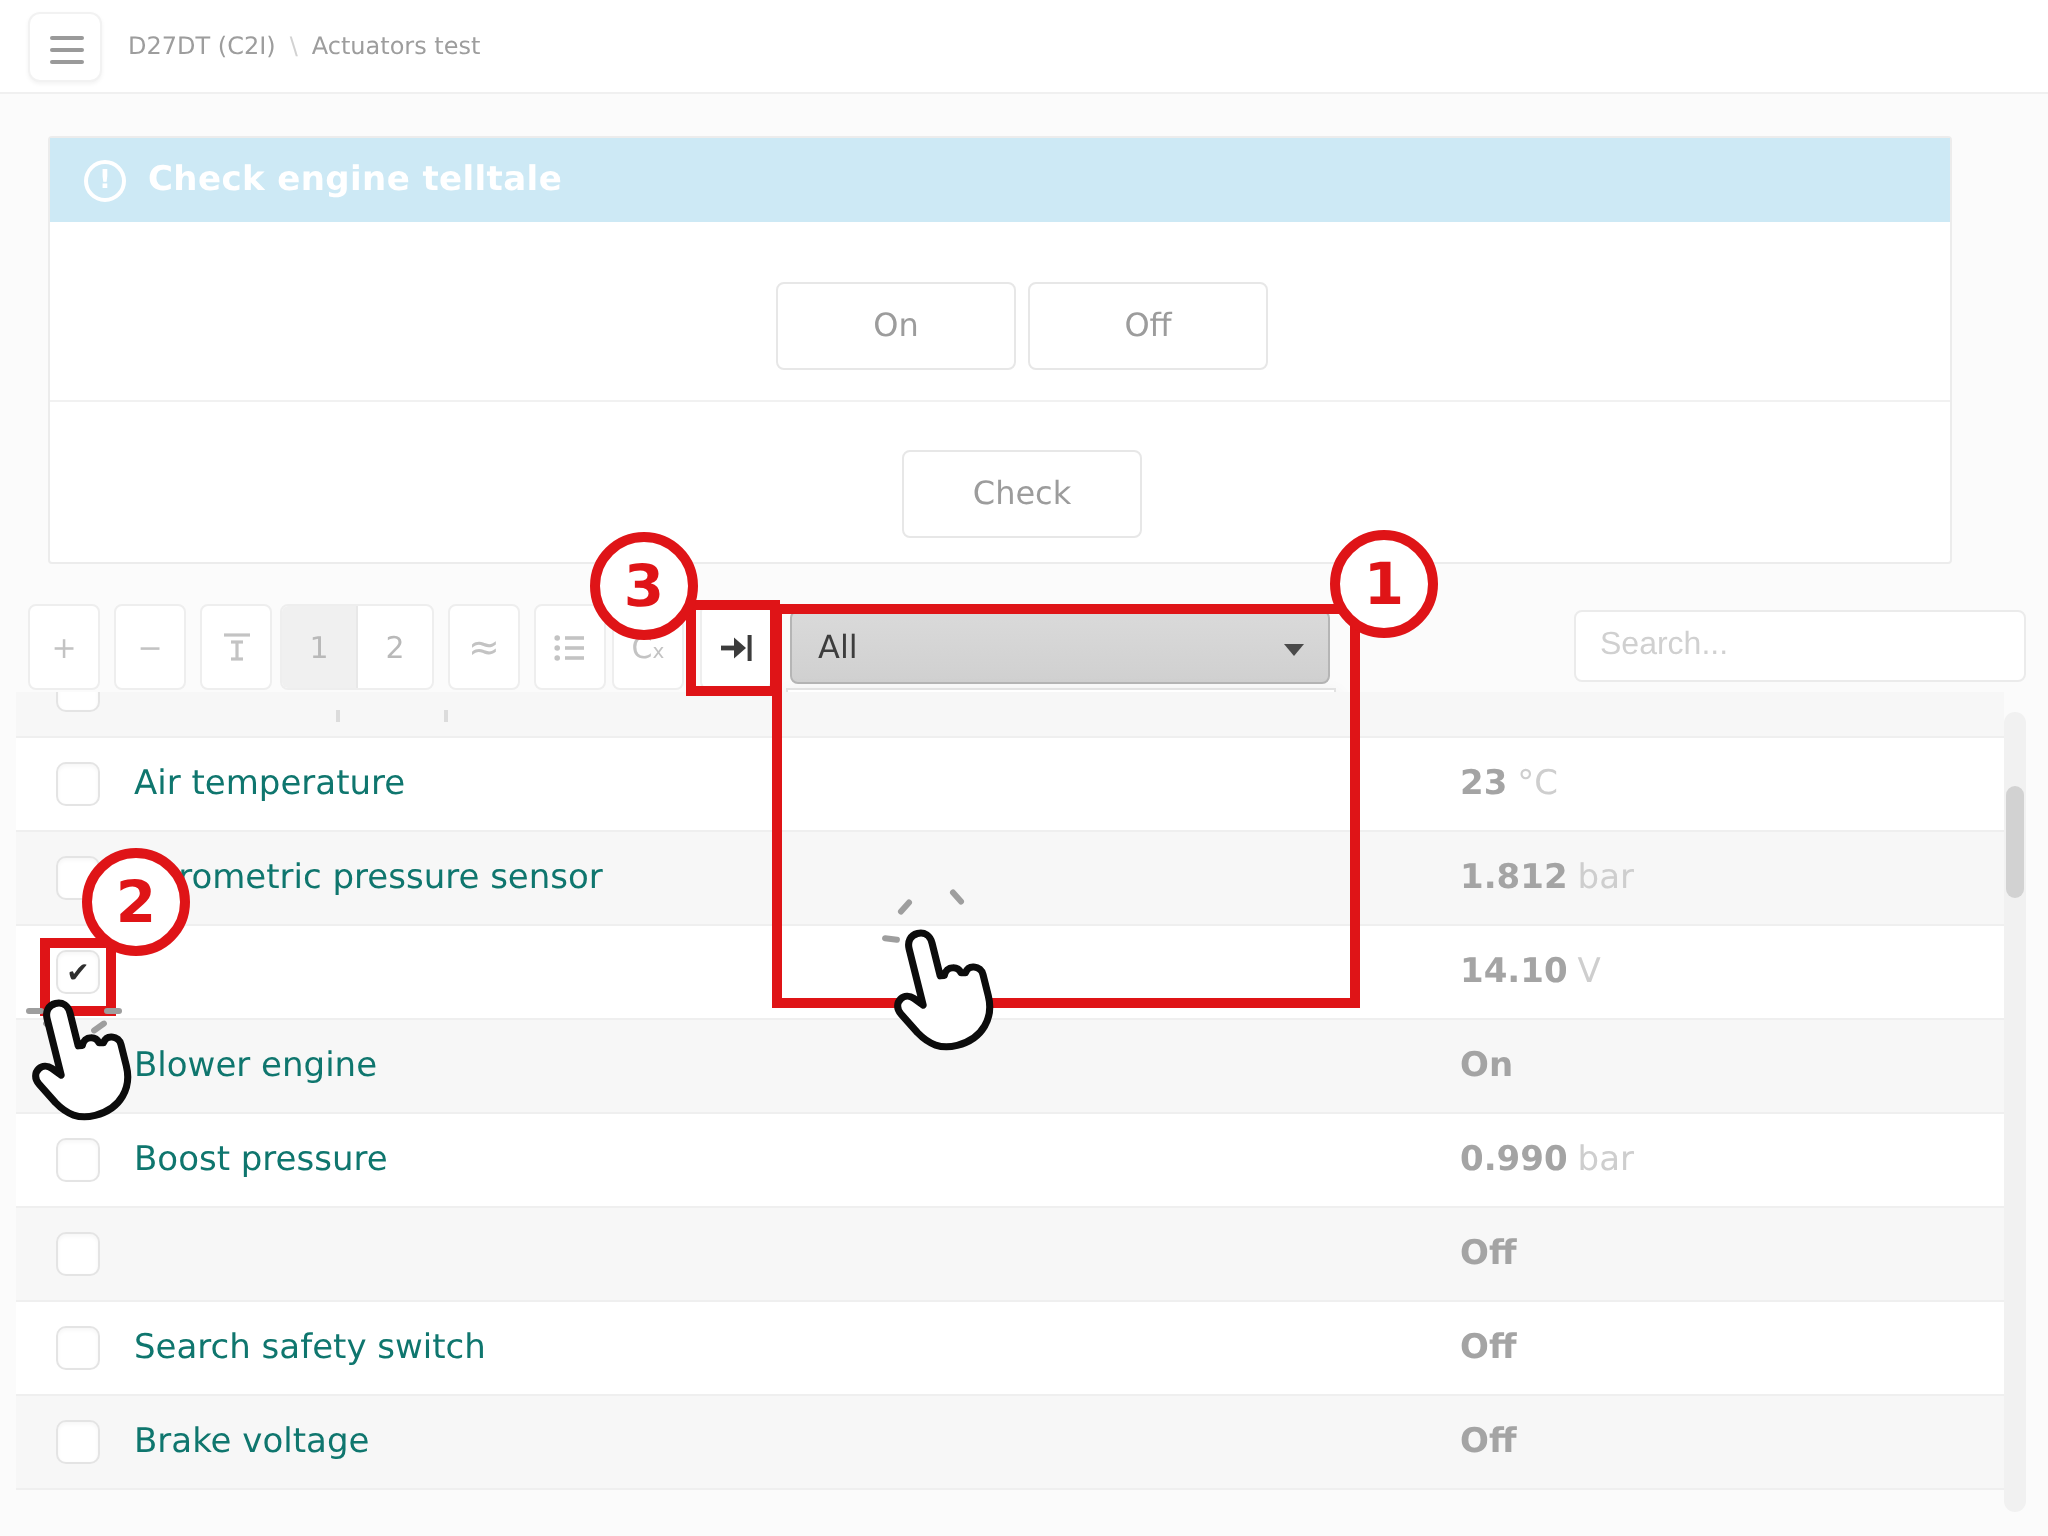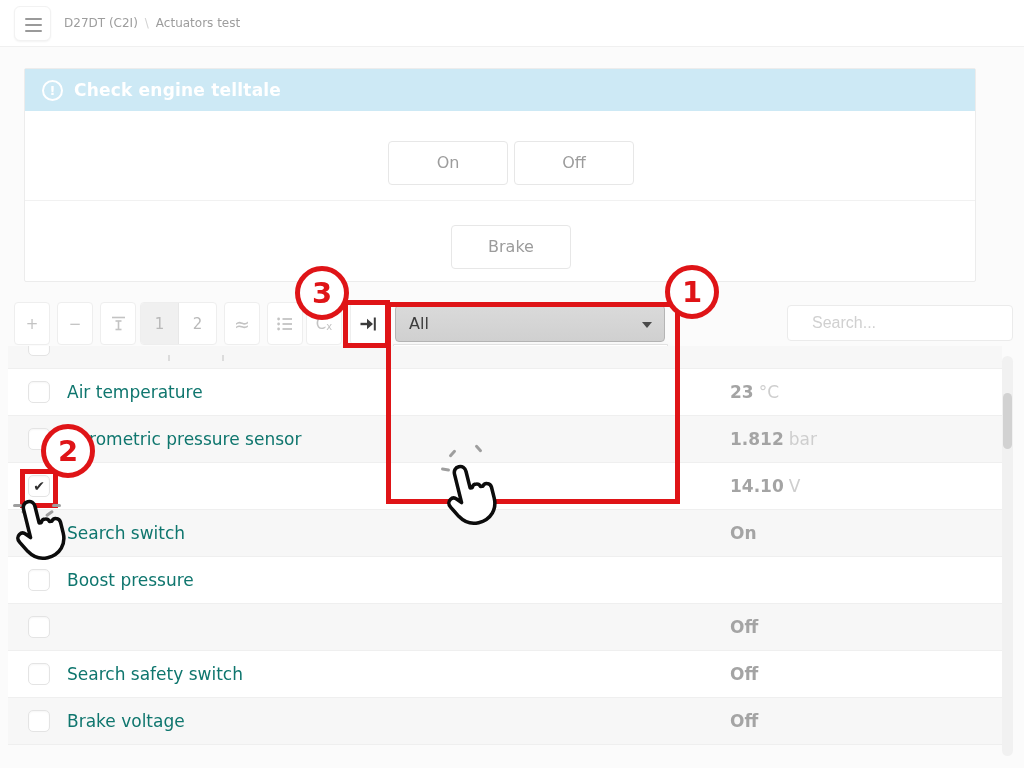--- a/index.html
+++ b/index.html
@@ -40,21 +40,21 @@
   .select .caret { position:absolute; right:12px; top:16px; width:0; height:0; border-left:5px solid transparent; border-right:5px solid transparent; border-top:6px solid #4a4a4a; }
   .dd-panel { position:absolute; left:393px; top:344px; width:275px; height:153px; background:#fff; border:1px solid #e2e2e2; border-radius:0 0 4px 4px; box-shadow:0 4px 10px rgba(0,0,0,.10); }
   .dd-search { position:absolute; left:10px; top:8px; width:253px; height:36px; border:2px solid #eba549; border-radius:5px; background:#fff; outline:none; font-size:15px; padding:0 8px; }
   .dd-opt1 { position:absolute; left:0; top:60px; width:100%; height:34px; line-height:34px; padding-left:18px; font-size:16.5px; font-weight:600; color:#3d3d3d; cursor:pointer; }
   .dd-opt1 .cnt { font-weight:400; font-size:14px; color:#9f9f9f; margin-left:6px; }
   .dd-opt2 { position:absolute; left:0; top:101px; width:100%; height:40px; line-height:40px; padding-left:18px; background:#4db4d6; color:#fff; font-size:17px; font-weight:bold; cursor:pointer; }
   .dd-opt2 .cnt { font-weight:600; font-size:14px; margin-left:6px; }
   .dd-opt2 .chk { position:absolute; right:16px; top:0; font-size:17px; }
 
   
-  .search-box { position:absolute; left:787px; top:305px; width:226px; height:36px; border:1px solid #ebebeb; border-radius:4px; background:#fff; font-size:16px; color:#9a9a9a; padding:0 24px; outline:none; }
+  .search-box { position:absolute; left:787px; top:305px; width:226px; height:36px; border:1px solid #ebebeb; border-radius:4px; background:#fff; font-size:16px; color:#9a9a9a; padding:0 12px; outline:none; }
   .search-box::placeholder { color:#d0d0d0; }
 
   
   .rowpart { position:absolute; left:8px; top:346px; width:994px; height:22px; overflow:hidden; background:#f7f7f7; }
   .rowpart .cb { top:-12px; }
   .mark { position:absolute; top:9px; width:2px; height:6px; background:#dcdcdc; }
   .row { position:absolute; left:8px; width:994px; height:47px; border-top:1px solid #efefef; }
   .row.alt { background:#f7f7f7; }
   .row.lit { background:#ffffff; }
   .row-end { position:absolute; left:8px; width:994px; border-top:1px solid #efefef; }
@@ -103,21 +103,21 @@
   </div>
 
   <div class="card">
     <div class="card-head">
       <span class="alert-ic">!</span>
       <span class="card-title">Check engine telltale</span>
     </div>
     <div class="btn btn-on">On</div>
     <div class="btn btn-off">Off</div>
     <div class="card-div"></div>
-    <div class="btn btn-exit">Brake</div>
+    <div class="btn btn-exit">Check</div>
   </div>
 
   <div class="tbtn" style="left:14px">+</div>
   <div class="tbtn" style="left:57px">−</div>
   <div class="tbtn" style="left:100px">
     <svg width="15" height="15" viewBox="0 0 15 15">
         <g stroke="#c3c3c3" stroke-width="1.6" fill="none">
           <line x1="1" y1="1.5" x2="14" y2="1.5"></line>
           <line x1="7.5" y1="5" x2="7.5" y2="14"></line>
           <line x1="4.5" y1="5" x2="10.5" y2="5"></line>
@@ -188,26 +188,27 @@
     <span class="cb"></span>
     <span class="lbl">Barometric pressure sensor</span>
     <span class="val"><b>1.812</b><i>bar</i></span>
   </div>
   <div class="row lit sel" style="top:462px">
     <span class="cb"><i class="ck">✔</i></span>
     <span class="val"><b>14.10</b><i>V</i></span>
   </div>
   <div class="row alt" style="top:509px">
     <span class="cb"></span>
-    <span class="lbl">Search switch</span>
+    <span class="lbl">Blower engine</span>
     <span class="val"><b>On</b><i></i></span>
   </div>
   <div class="row lit" style="top:556px">
     <span class="cb"></span>
     <span class="lbl">Boost pressure</span>
+    <span class="val"><b>0.990</b><i>bar</i></span>
   </div>
   <div class="row alt" style="top:603px">
     <span class="cb"></span>
     <span class="val"><b>Off</b><i></i></span>
   </div>
   <div class="row lit" style="top:650px">
     <span class="cb"></span>
     <span class="lbl">Search safety switch</span>
     <span class="val"><b>Off</b><i></i></span>
   </div>

